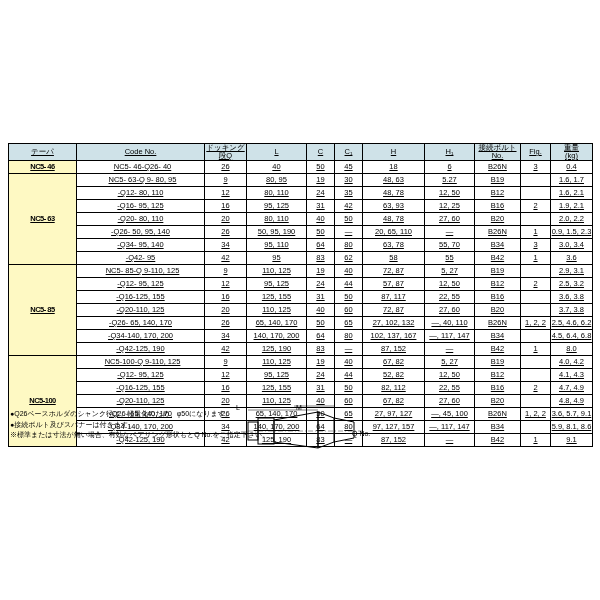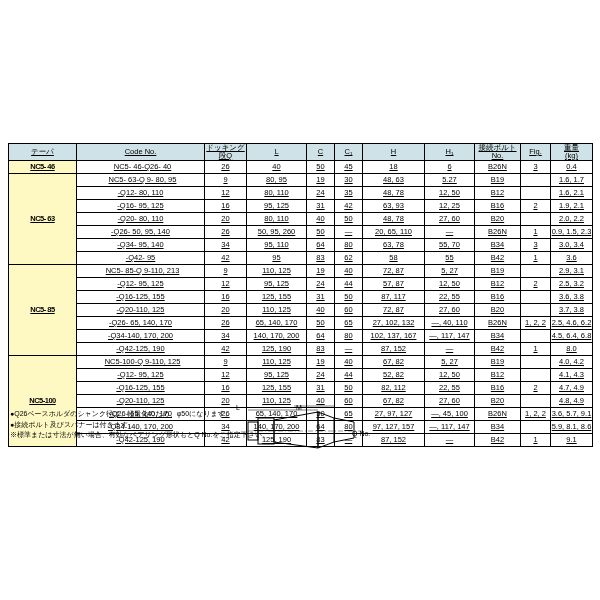--- a/index.html
+++ b/index.html
@@ -186,21 +186,21 @@
           <td>50</td>
           <td>48, 78</td>
           <td>27, 60</td>
           <td>B20</td>
           <td></td>
           <td>2.0, 2.2</td>
         </tr>
         <tr>
           <td class="code">-Q26-  50,  95, 140</td>
           <td>26</td>
-          <td>50, 95, 260</td>
+          <td>50, 95, 190</td>
           <td>50</td>
           <td>—</td>
           <td>20, 65, 110</td>
           <td>—</td>
           <td>B26N</td>
           <td>1</td>
           <td>0.9, 1.5, 2.3</td>
         </tr>
         <tr>
           <td class="code">-Q34- 95, 140</td>
@@ -221,21 +221,21 @@
           <td>83</td>
           <td>62</td>
           <td>58</td>
           <td>55</td>
           <td>B42</td>
           <td>1</td>
           <td>3.6</td>
         </tr>
         <tr>
           <td class="taper" rowspan="7">NC5- 85</td>
-          <td class="code top">NC5- 85-Q 9-110, 213</td>
+          <td class="code top">NC5- 85-Q 9-110, 125</td>
           <td>9</td>
           <td>110, 125</td>
           <td>19</td>
           <td>40</td>
           <td>72, 87</td>
           <td>5, 27</td>
           <td>B19</td>
           <td></td>
           <td>2.9, 3.1</td>
         </tr>

